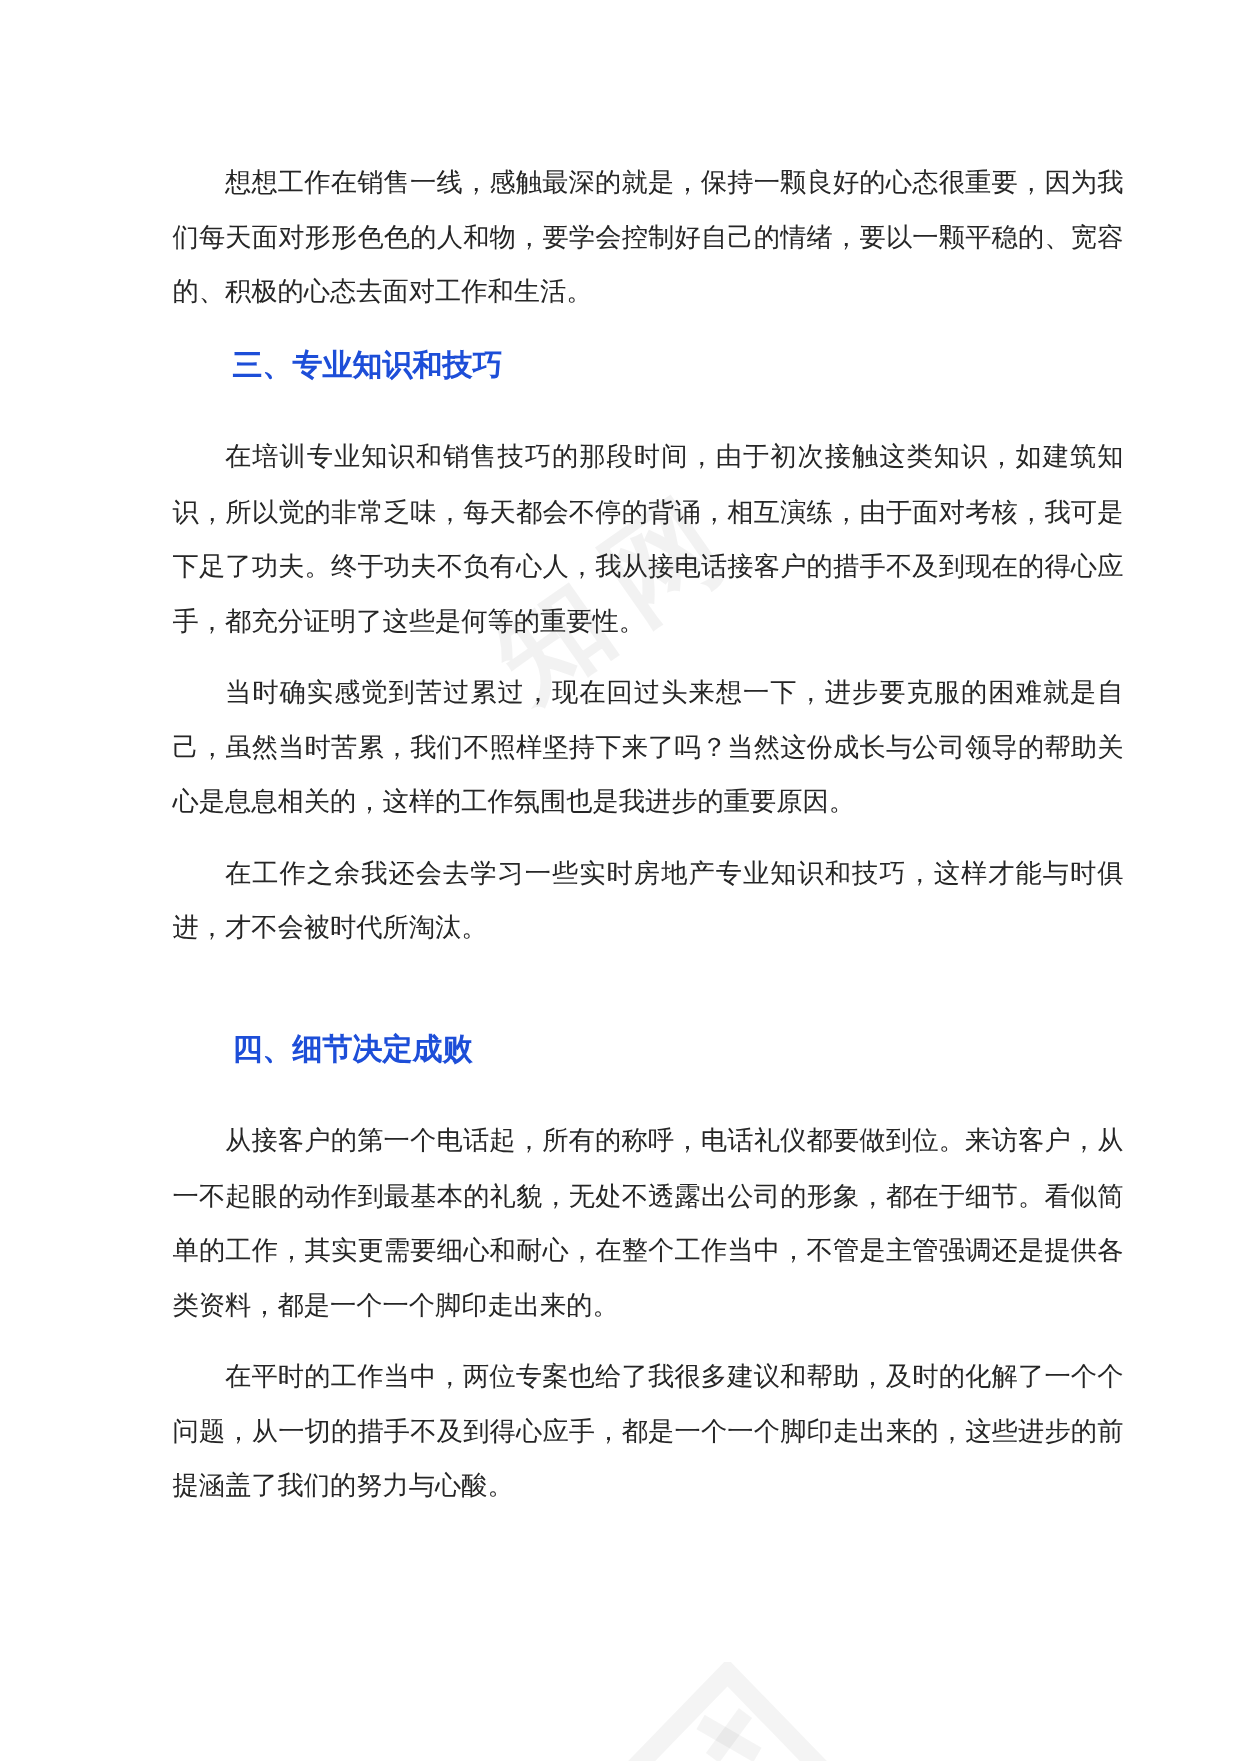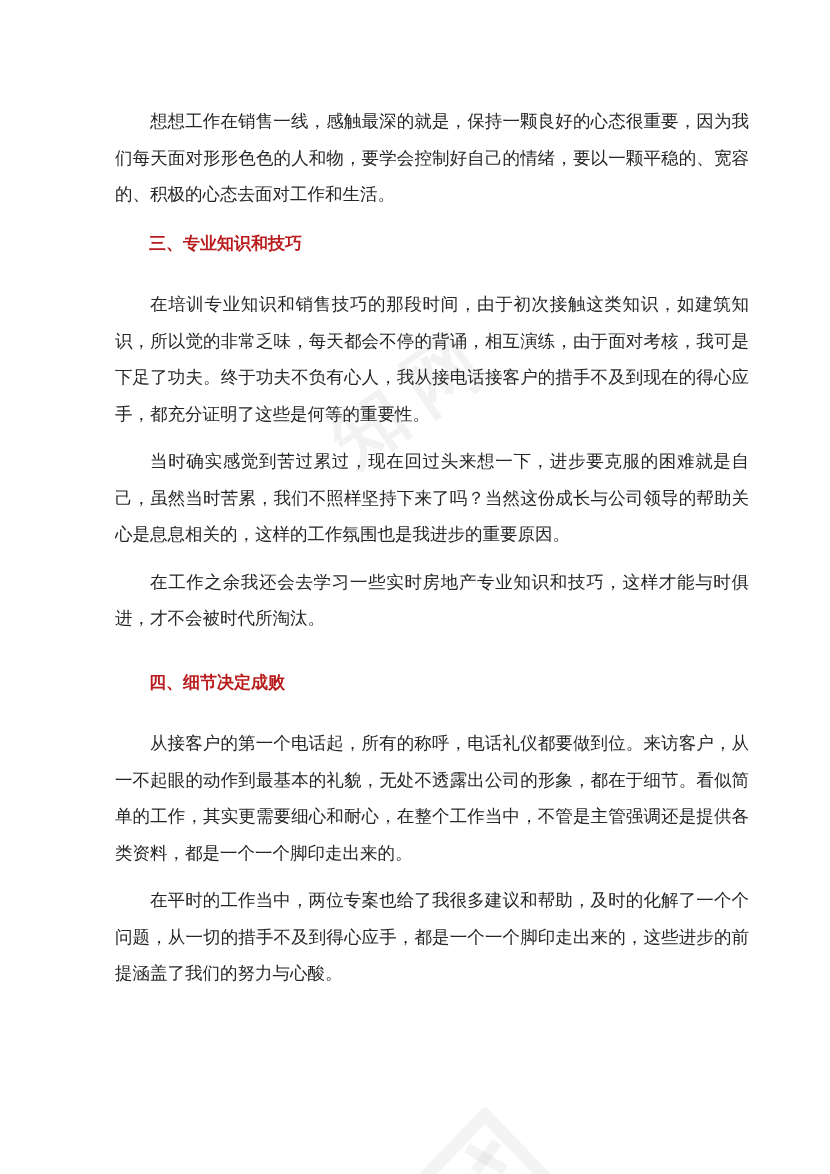--- a/index.html
+++ b/index.html
@@ -24,25 +24,25 @@
     z-index: 2;
   }
   .para {
     margin: 0 0 11px 0;
     text-indent: 2em;
   }
   .heading {
     margin: 0 0 24px 0;
     text-indent: 2em;
     font-weight: bold;
-    font-size: 17px;
-    color: #b91c1c;
+    font-size: 20px;
+    color: #1d4ed8;
   }
   .heading-1 { margin-top: 13px; }
-  .heading-2 { margin-top: 28px; }
+  .heading-2 { margin-top: 45px; }
   .watermark-text {
     position: absolute;
     left: 338px;
     top: 398px;
     z-index: 1;
     font-size: 74px;
     font-weight: bold;
     letter-spacing: 16px;
     color: rgba(0, 0, 0, 0.05);
     transform: rotate(-35deg);

